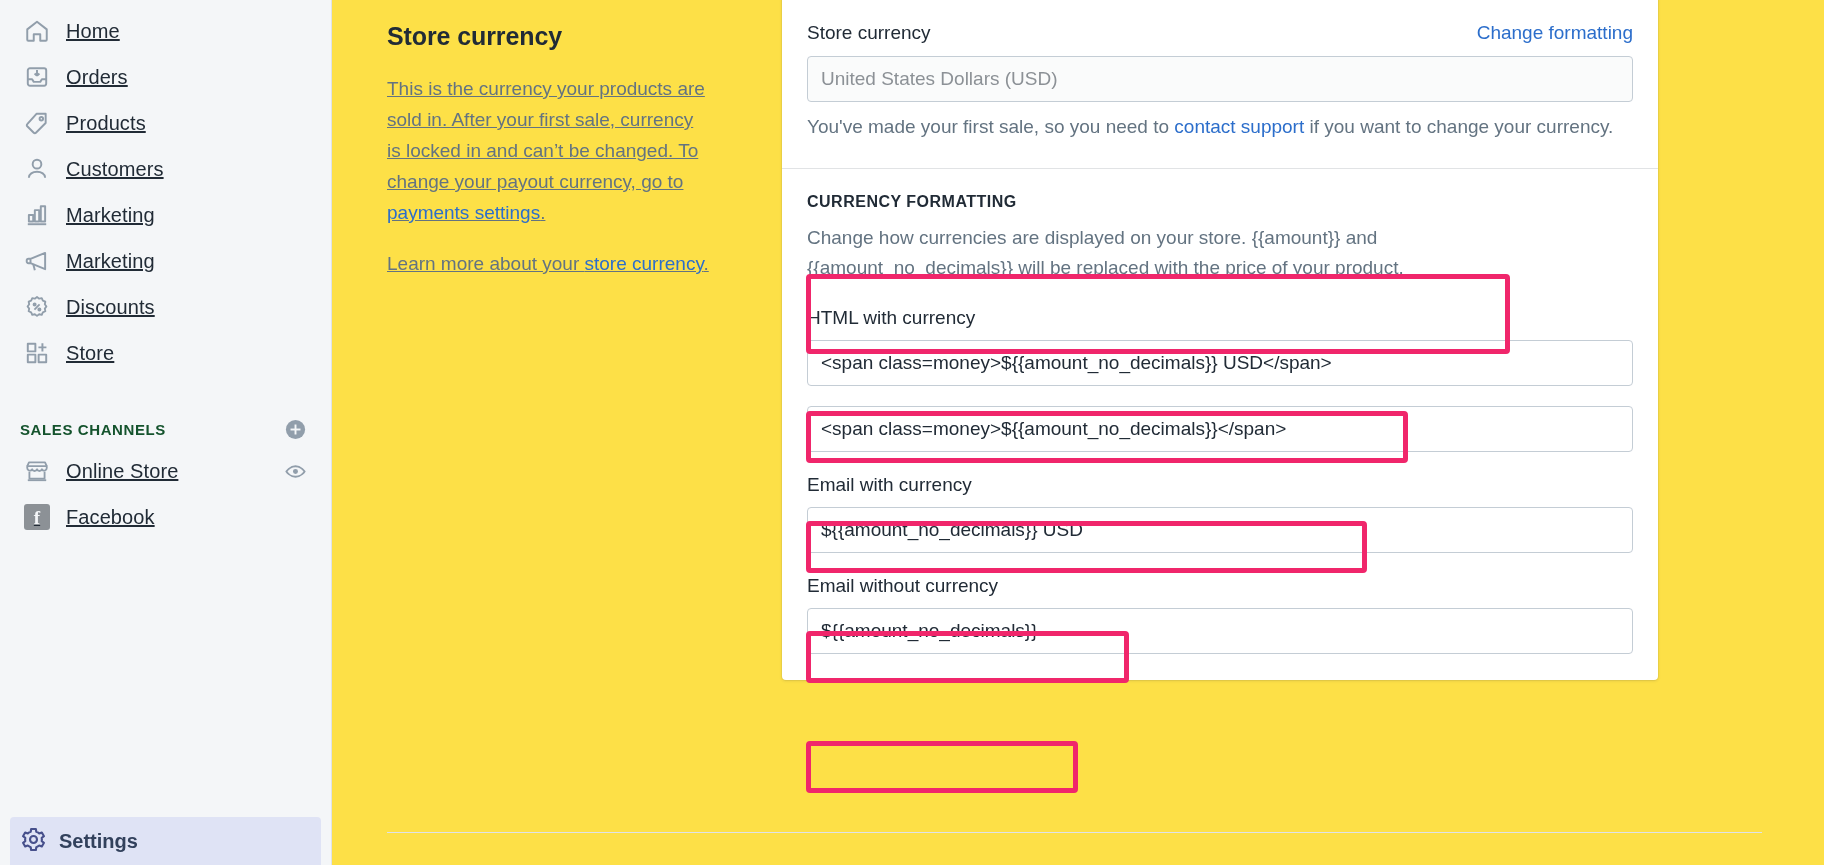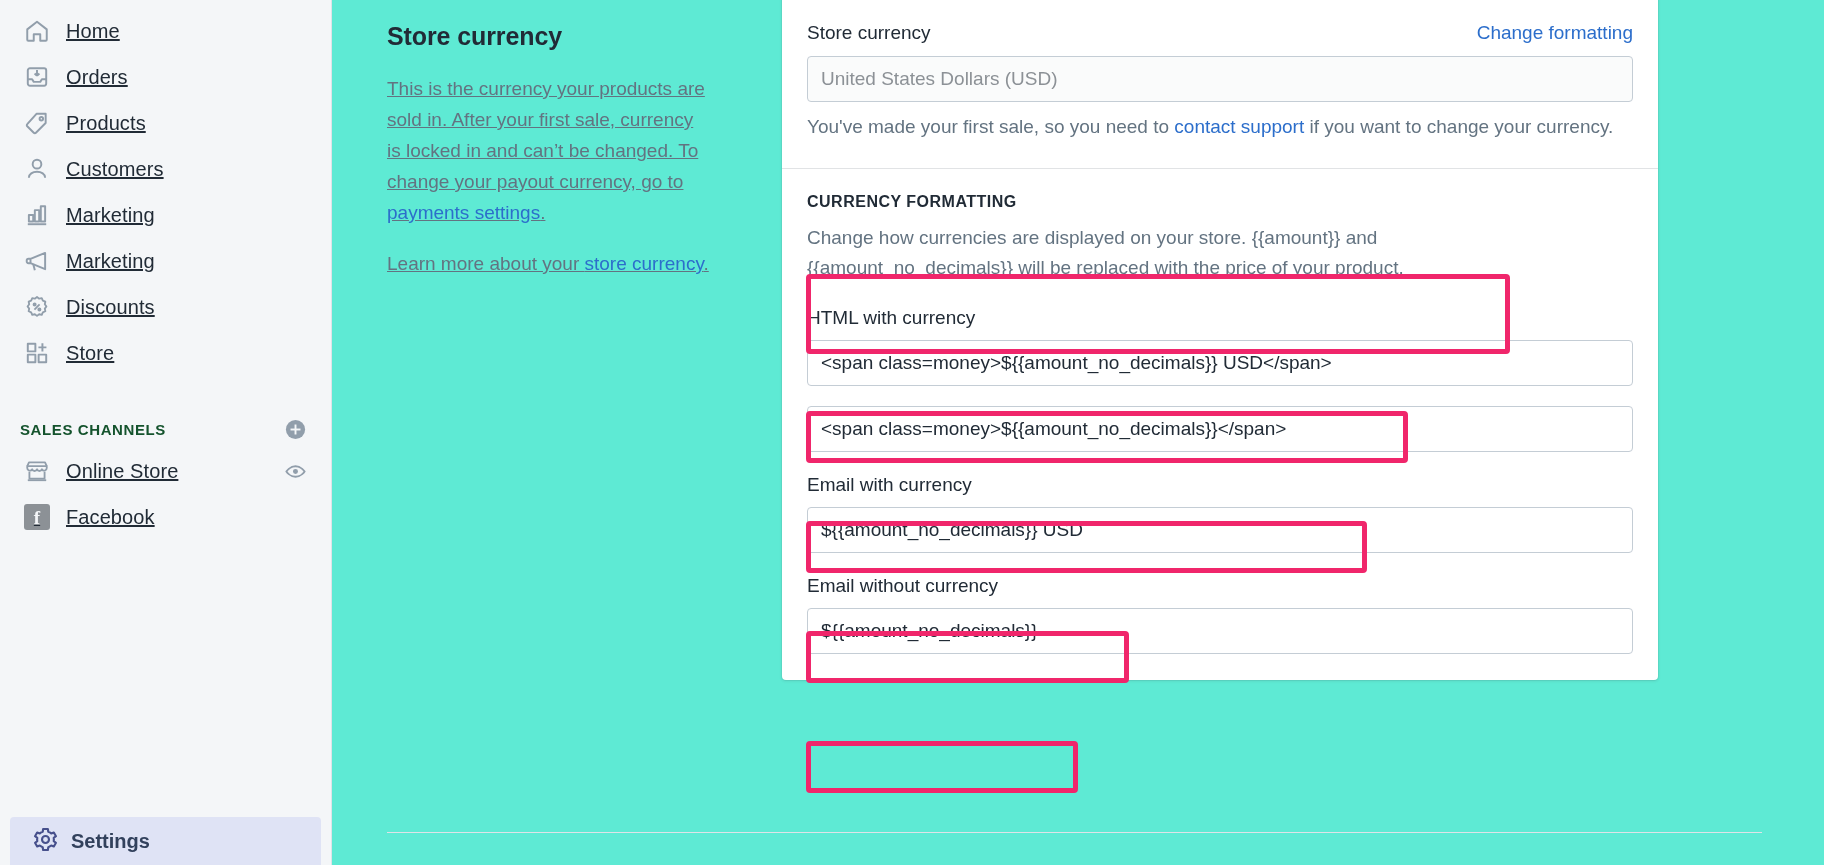--- a/index.html
+++ b/index.html
@@ -111,34 +111,34 @@
   }
 
   .sidebar-bottom {
     margin-top: auto;
     padding-bottom: 0;
   }
   .settings-item {
     display: flex;
     align-items: center;
     height: 48px;
-    padding: 0 14px 0 22px;
+    padding: 0 14px 0 10px;
     margin: 0 10px;
     border-radius: 4px 4px 0 0;
     background: #dfe3f5;
     cursor: pointer;
   }
   .settings-item .nav-icon { color: #47508c; }
   .settings-item .nav-label { color: #32415c; font-weight: 600; font-size: 20px; margin-left: 12px; }
 
   
   .main {
     flex: 1;
     min-width: 0;
-    background: #5eead4;
+    background: #fde047;
     position: relative;
     overflow: hidden;
   }
 
   .settings-row {
     display: flex;
     padding: 0 0 0 0;
     height: 940px;
   }
 

